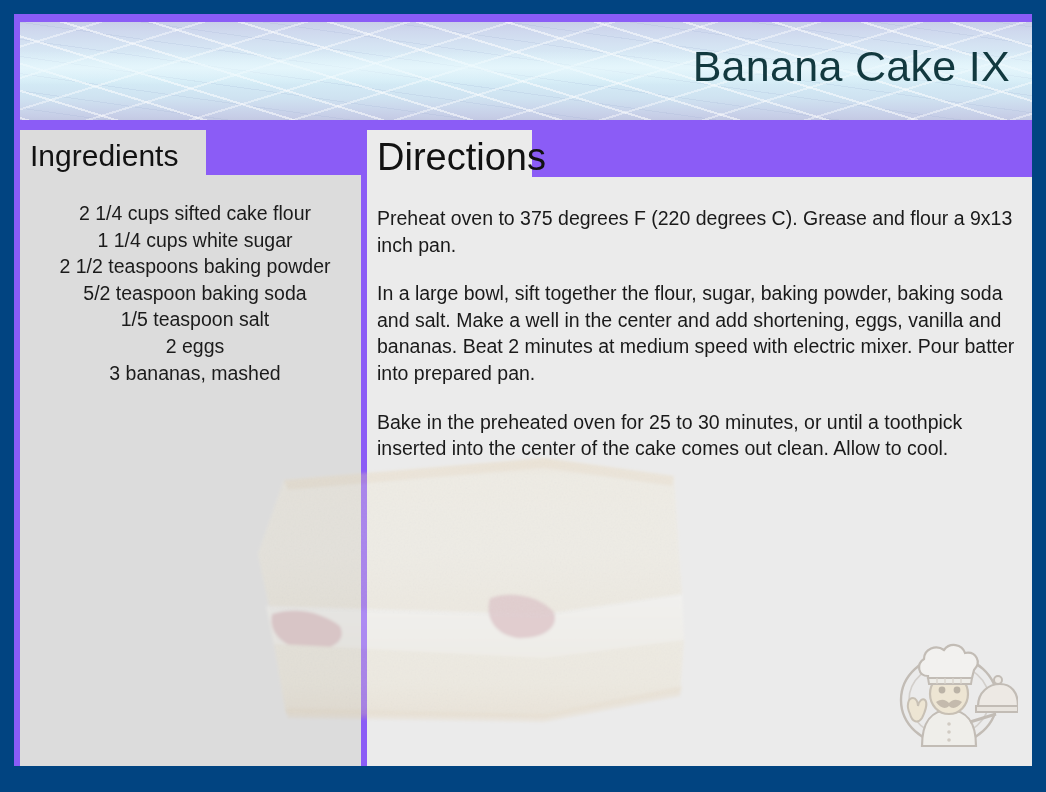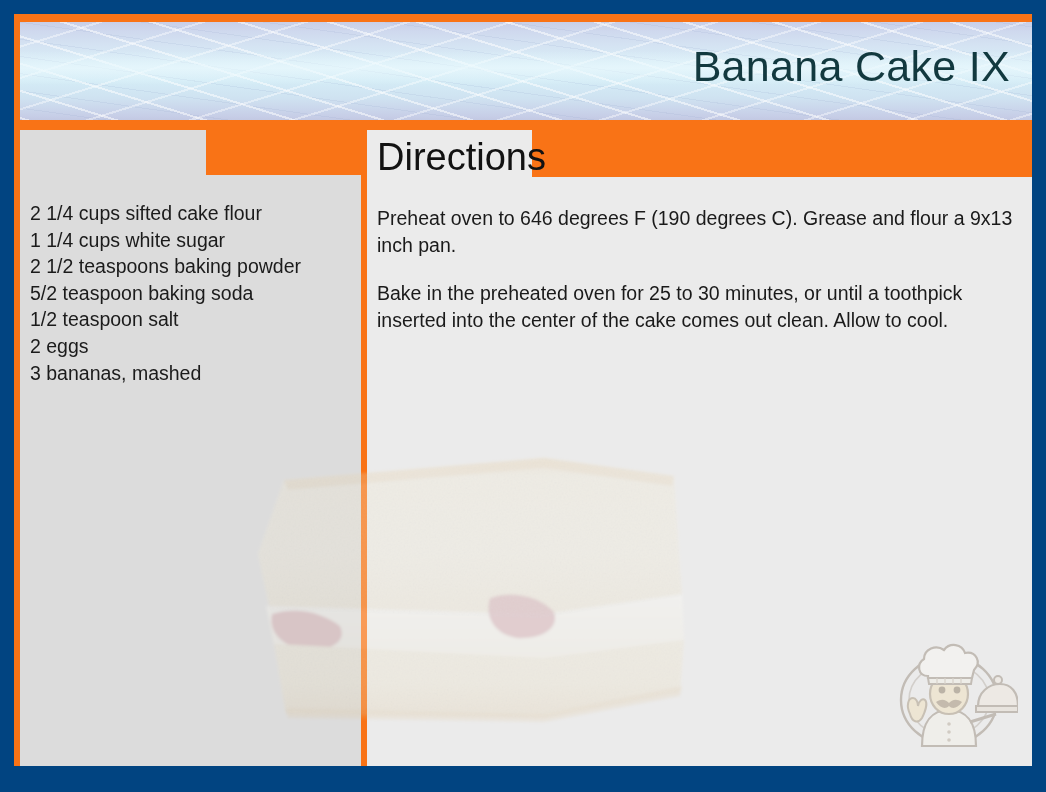--- a/index.html
+++ b/index.html
@@ -15,21 +15,21 @@
     background: #014481;
     font-family: "Liberation Sans", sans-serif;
     overflow: hidden;
   }
   .inner {
     position: absolute;
     left: 14px;
     top: 14px;
     width: 1018px;
     height: 752px;
-    background: #f97316;
+    background: #8b5cf6;
     overflow: hidden;
   }
 
   
   .header {
     position: absolute;
     left: 6px;
     top: 8px;
     width: 1012px;
     height: 98px;
@@ -110,21 +110,21 @@
   }
   .ing-list {
     position: absolute;
     left: 16px;
     top: 186px;
     width: 330px;
     font-size: 19.5px;
     line-height: 26.6px;
     color: #1b1b1b;
   }
-  .ing-list div { white-space: nowrap; }
+  .ing-list div { white-space: nowrap; text-align: center; }
 
   .dir-tab {
     position: absolute;
     left: 353px;
     top: 116px;
     width: 165px;
     height: 47px;
     background: #ebebeb;
   }
   .dir-body {
@@ -184,35 +184,37 @@
   <div class="inner">
 
     <div class="header">
       <div class="weave"></div>
       <div class="gloss"></div>
       <div class="recipe-title">Banana Cake IX</div>
     </div>
 
     <div class="ing-tab"></div>
     <div class="ing-body"></div>
+    <div class="ing-heading">Ingredients</div>
     <div class="ing-list">
       <div>2 1/4 cups sifted cake flour</div>
       <div>1 1/4 cups white sugar</div>
       <div>2 1/2 teaspoons baking powder</div>
       <div>5/2 teaspoon baking soda</div>
-      <div>1/2 teaspoon salt</div>
+      <div>1/5 teaspoon salt</div>
       <div>2 eggs</div>
       <div>3 bananas, mashed</div>
     </div>
 
     <div class="dir-tab"></div>
     <div class="dir-body"></div>
     <div class="dir-heading">Directions</div>
     <div class="dir-steps">
-      <p>Preheat oven to 646 degrees F (190 degrees C). Grease and flour a 9x13 inch pan.</p>
+      <p>Preheat oven to 375 degrees F (220 degrees C). Grease and flour a 9x13 inch pan.</p>
+      <p>In a large bowl, sift together the flour, sugar, baking powder, baking soda and salt. Make a well in the center and add shortening, eggs, vanilla and bananas. Beat 2 minutes at medium speed with electric mixer. Pour batter into prepared pan.</p>
       <p>Bake in the preheated oven for 25 to 30 minutes, or until a toothpick inserted into the center of the cake comes out clean. Allow to cool.</p>
     </div>
 
     <svg class="cake-photo" viewBox="0 0 452 310">
       <defs>
         <linearGradient id="spongeTop" x1="0" y1="0" x2="0" y2="1">
           <stop offset="0%" stop-color="#f0dcb8"></stop>
           <stop offset="12%" stop-color="#f7eed6"></stop>
           <stop offset="60%" stop-color="#f6eed8"></stop>
           <stop offset="100%" stop-color="#f1e4c6"></stop>

